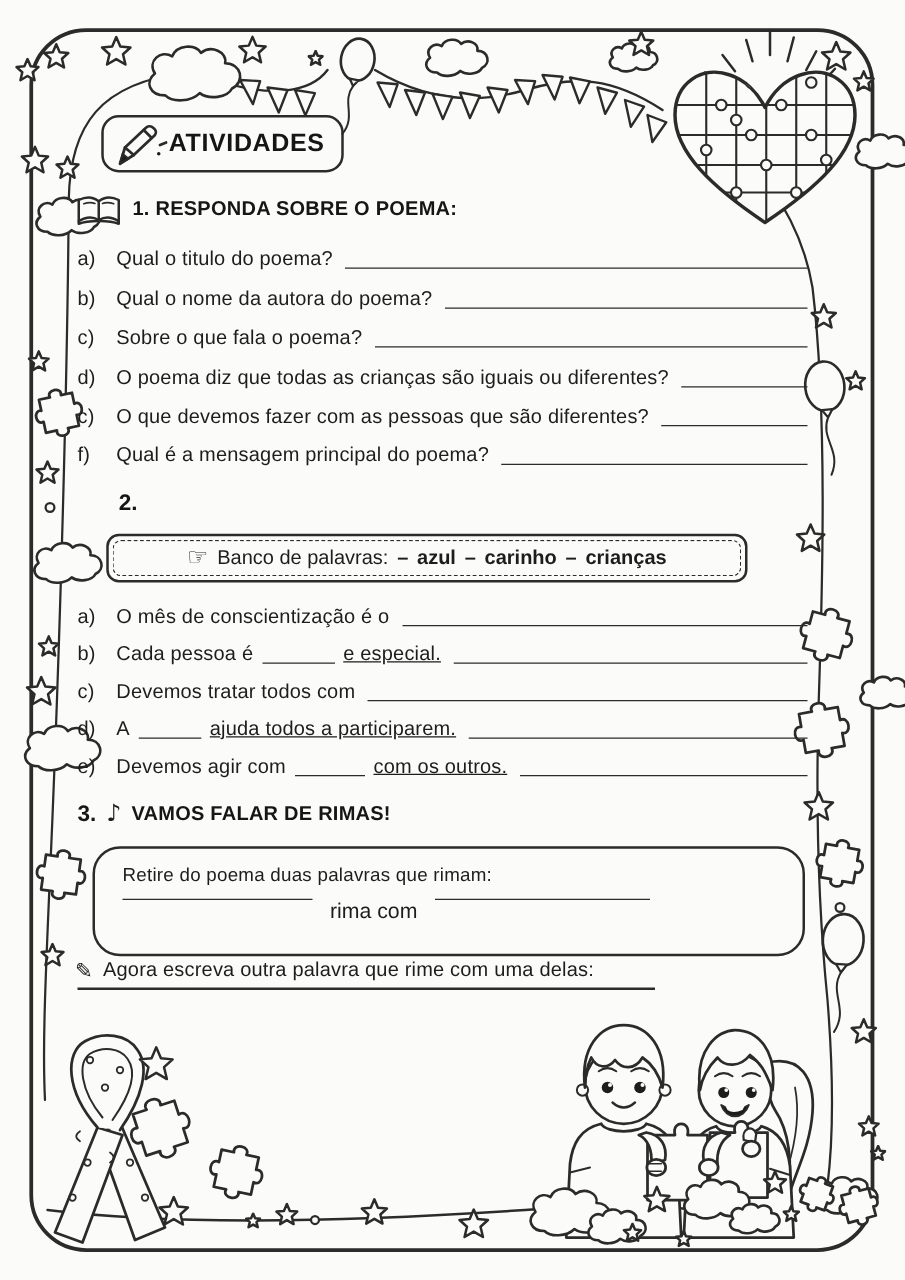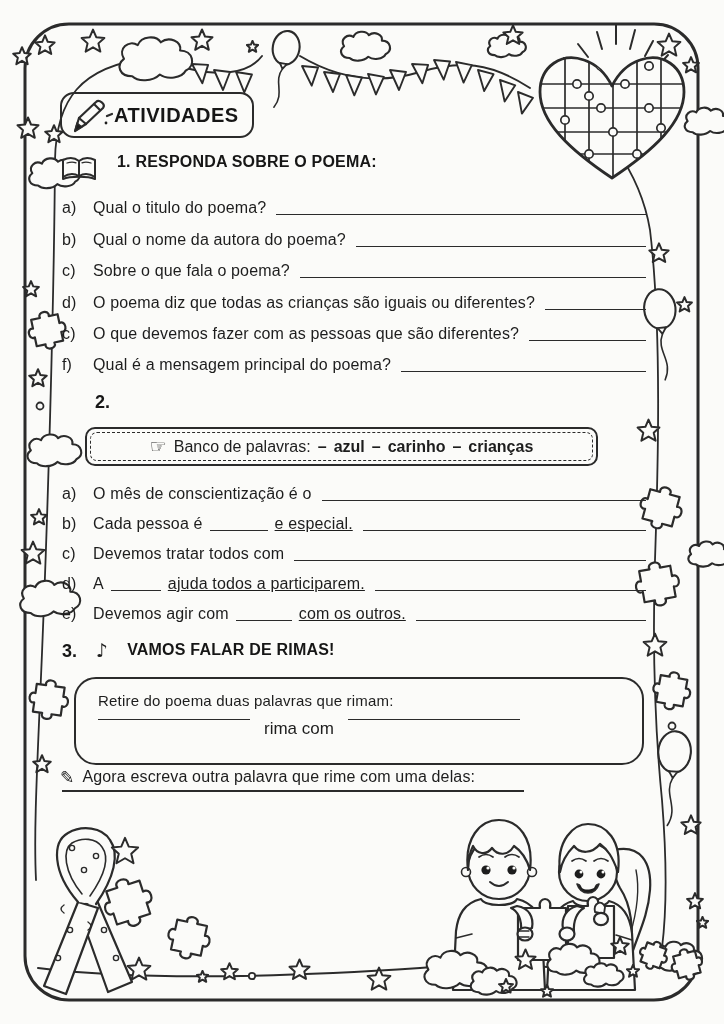--- a/index.html
+++ b/index.html
@@ -5,25 +5,25 @@
   html,body{margin:0;padding:0;}
   body{
     width:724px;height:1024px;position:relative;overflow:hidden;
     background:#fbfbf9;color:#1d1d1d;
     font-family:"Liberation Sans",sans-serif;
   }
   .art{position:absolute;left:0;top:0;width:724px;height:1024px;}
   .content{position:absolute;left:0;top:0;width:724px;height:1024px;}
   .abs{position:absolute;}
   
-  .badge{left:60px;top:92px;width:190px;height:42px;border:2.6px solid #2b2b2b;border-radius:14px;display:flex;align-items:center;background:transparent;}
+  .badge{left:81px;top:92px;width:190px;height:42px;border:2.6px solid #2b2b2b;border-radius:14px;display:flex;align-items:center;background:transparent;}
   .badge-ic{position:absolute;left:5px;top:-1px;}
   .badge-text{margin-left:52px;font-size:20px;font-weight:800;letter-spacing:.5px;color:#161616;}
   
-  .sec-head{display:flex;align-items:flex-start;gap:19px;}
+  .sec-head{display:flex;align-items:center;gap:8px;}
   .sec-title{font-size:16px;font-weight:700;color:#161616;letter-spacing:.2px;}
   .sec-num{font-size:18px;font-weight:800;color:#161616;}
   .music{font-family:"DejaVu Sans",sans-serif;font-size:19px;font-weight:700;line-height:1;}
   
   .row{left:62px;width:584px;display:flex;align-items:flex-end;font-size:16px;letter-spacing:.15px;line-height:21px;}
   .rlabel{flex:0 0 31px;}
   .fill{flex:1 1 auto;height:0;border-bottom:1.7px solid #2b2b2b;margin-left:10px;margin-bottom:3px;min-width:40px;}
   .blank-mid{display:inline-block;height:0;border-bottom:1.7px solid #2b2b2b;margin:0 7px 3px 7px;}
   .rtext{white-space:nowrap;}
   .rafter{white-space:nowrap;margin-left:0;text-decoration:underline;}

